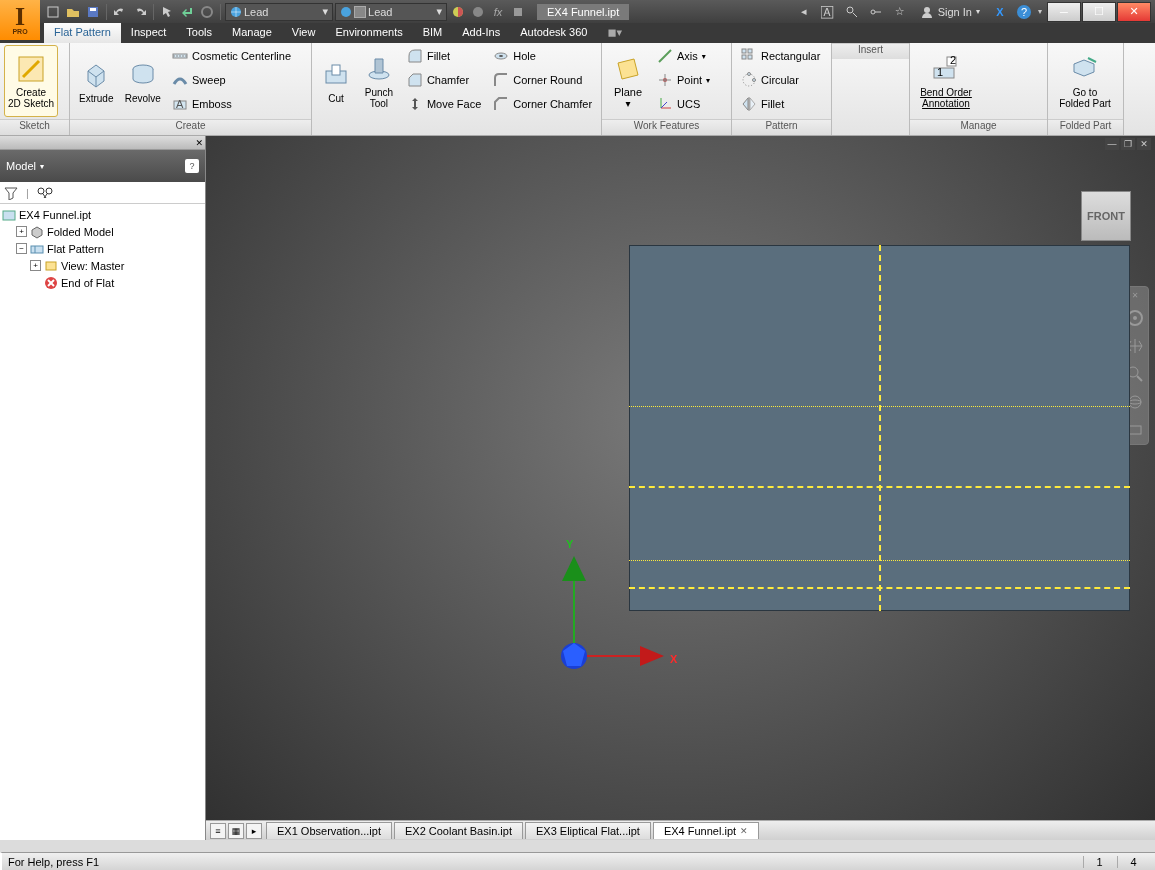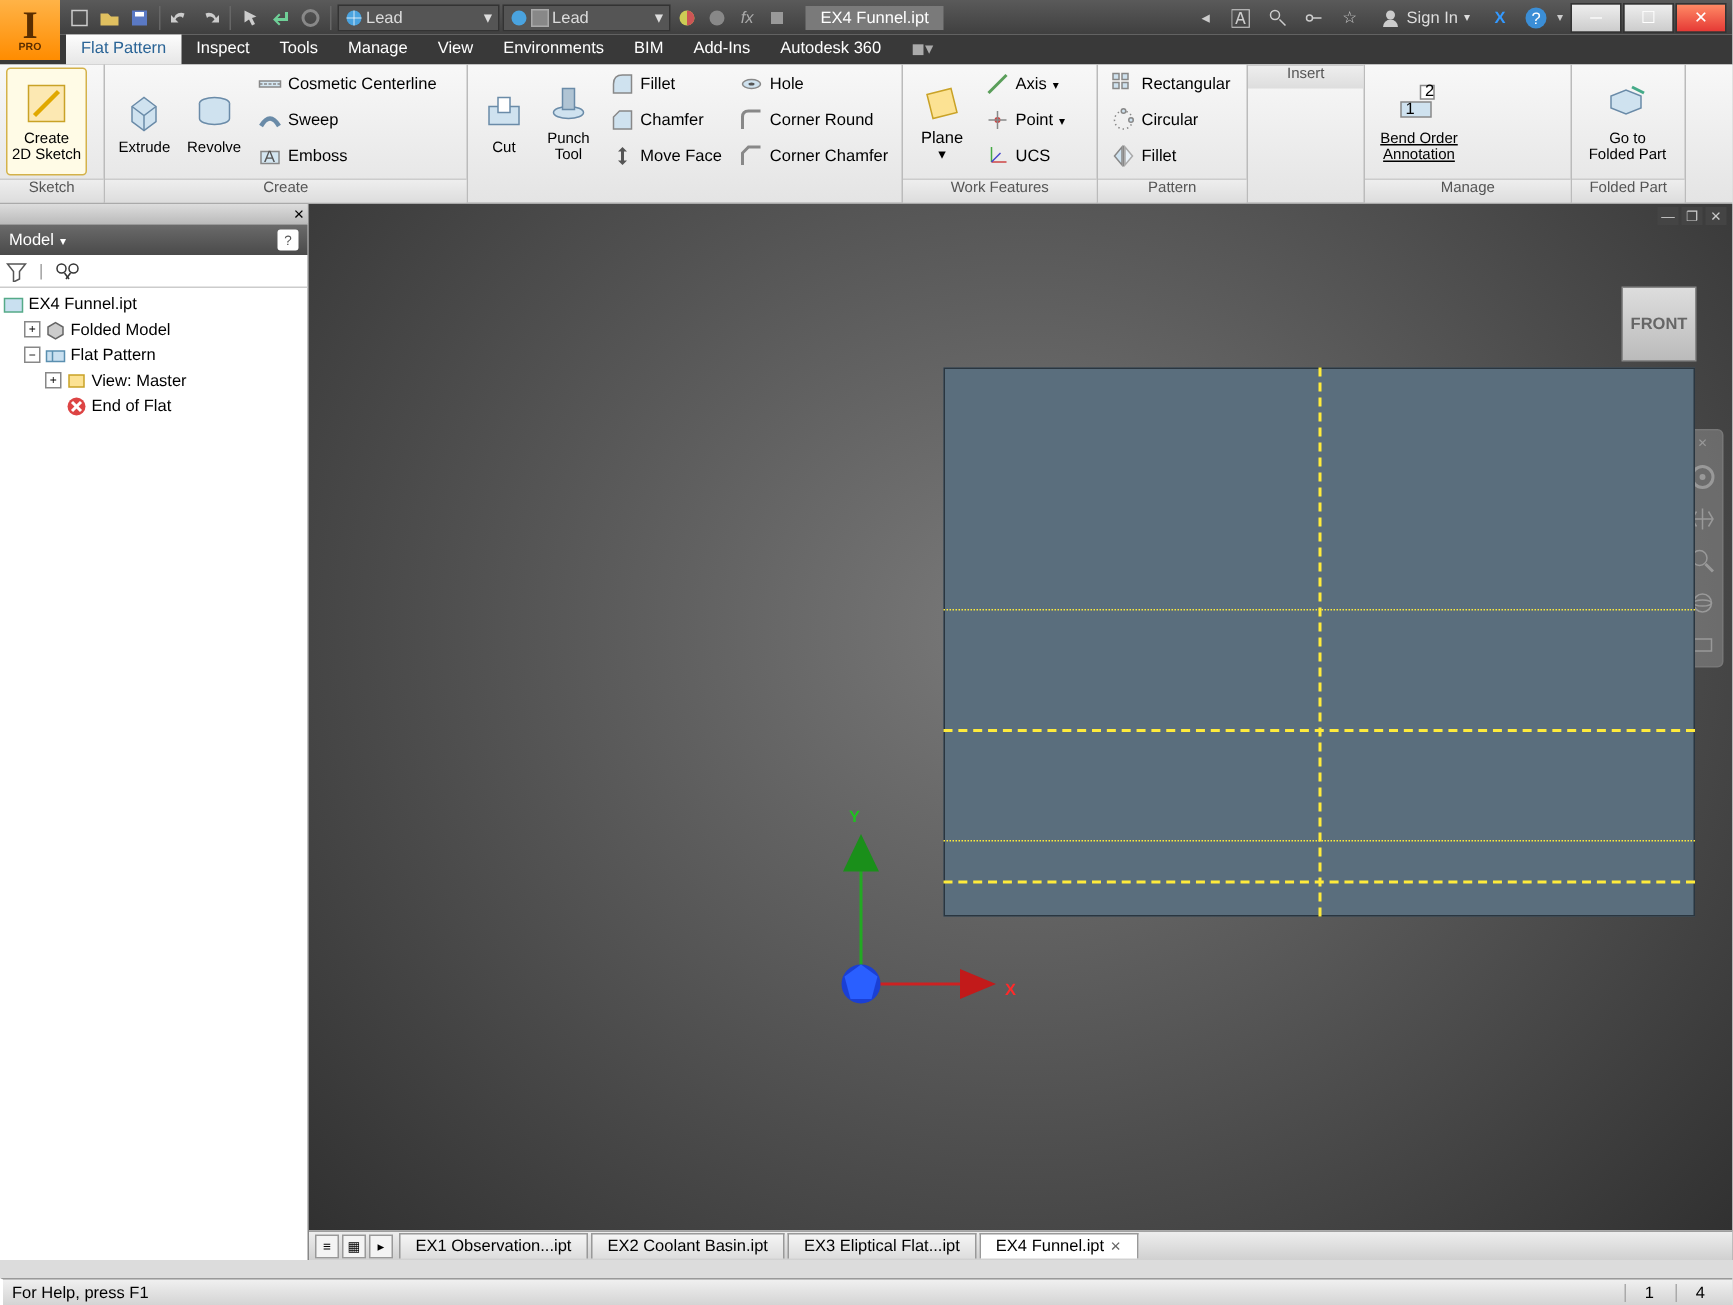--- a/index.html
+++ b/index.html
@@ -40,21 +40,21 @@
 .vcol{display:flex;flex-direction:column;gap:2px;}
 .small-btn{display:flex;align-items:center;gap:4px;height:22px;padding:1px 4px;cursor:pointer;border:1px solid transparent;border-radius:2px;font-size:11px;white-space:nowrap;}
 .small-btn .sicon{width:16px;height:16px;display:flex;align-items:center;justify-content:center;}
 .small-btn.disabled{color:#999;}
 
 
 .workspace{position:absolute;top:136px;left:0;right:0;bottom:30px;display:flex;}
 .browser{width:206px;background:#fff;border-right:1px solid #888;display:flex;flex-direction:column;}
 .browser-titlebar{height:14px;background:linear-gradient(#ddd,#bbb);border-bottom:1px solid #999;display:flex;justify-content:flex-end;align-items:center;padding:0 2px;}
 .browser-titlebar .x{font-size:9px;cursor:pointer;}
-.browser-header{height:20px;background:linear-gradient(#6a6a6a,#4a4a4a);color:#fff;display:flex;align-items:center;padding:0 6px;font-size:11px;}
+.browser-header{height:32px;background:linear-gradient(#6a6a6a,#4a4a4a);color:#fff;display:flex;align-items:center;padding:0 6px;font-size:11px;}
 .browser-header .chev{margin-left:4px;font-size:8px;}
 .browser-header .help{margin-left:auto;width:14px;height:14px;background:#fff;color:#555;border-radius:2px;text-align:center;font-size:9px;line-height:14px;}
 .browser-toolbar{height:22px;border-bottom:1px solid #ccc;display:flex;align-items:center;padding:0 4px;gap:8px;}
 .tree{flex:1;overflow:auto;padding:2px;}
 .tree-item{display:flex;align-items:center;gap:3px;height:17px;font-size:11px;cursor:pointer;white-space:nowrap;}
 .tree-item .toggle{width:11px;height:11px;border:1px solid #888;display:flex;align-items:center;justify-content:center;font-size:8px;line-height:8px;}
 .tree-item .spacer{width:11px;}
 .indent1{padding-left:14px;}
 .indent2{padding-left:28px;}
 .tree-icon{width:14px;height:14px;display:inline-flex;align-items:center;justify-content:center;}

